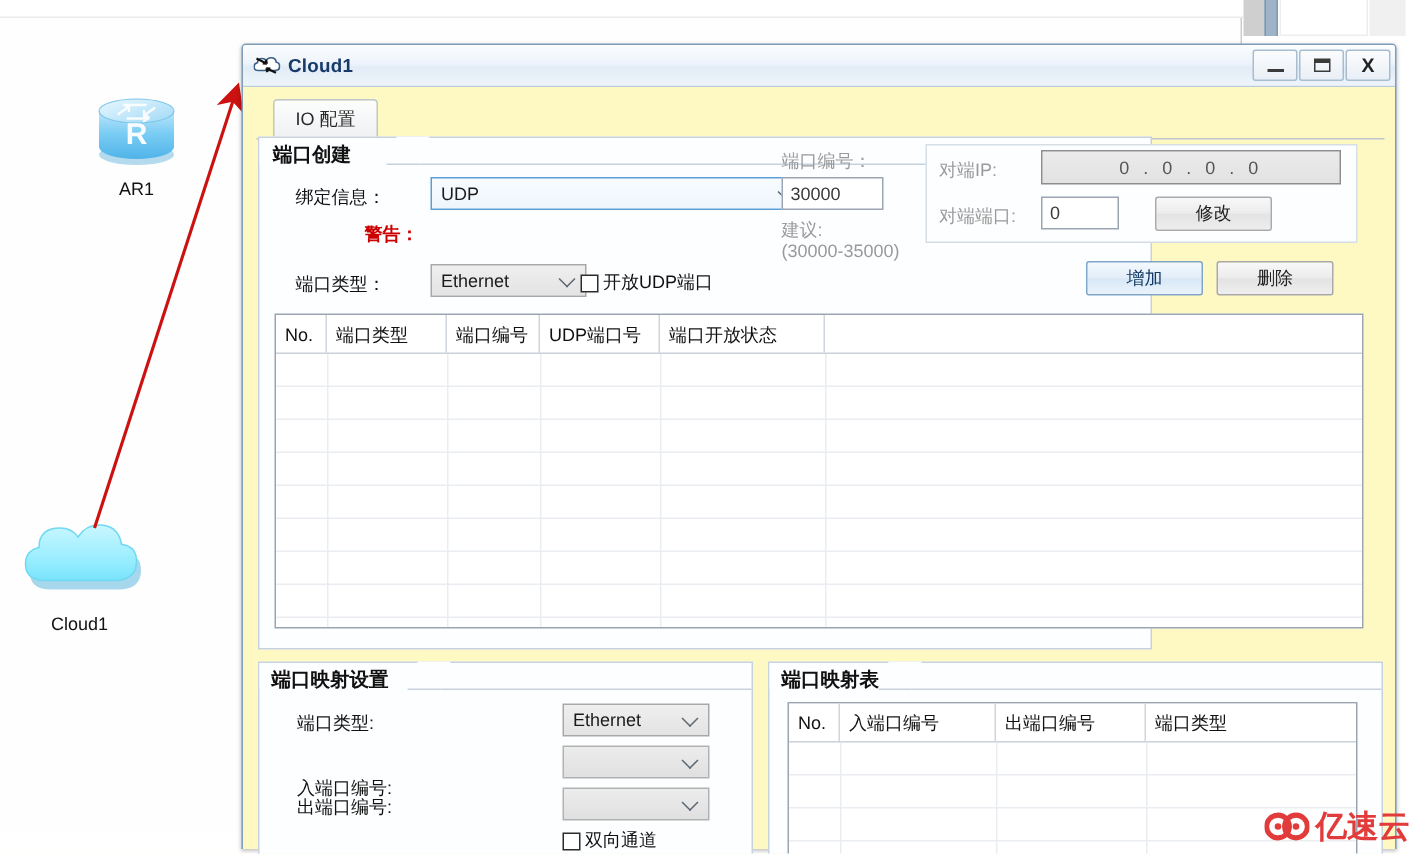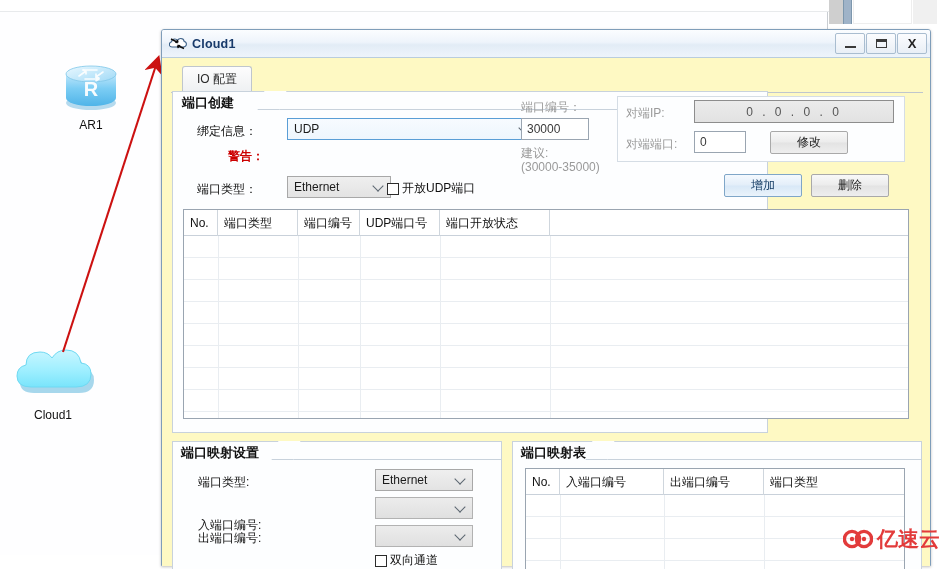--- a/index.html
+++ b/index.html
@@ -204,21 +204,21 @@
     display:flex; align-items:center; padding-left:6px;
     font-size:12px; color:#111; border-right:1px solid #cfd6dd;
     white-space:nowrap;
   }
   .grid-body { position:relative; }
   .grid-row { height:22px; border-bottom:1px solid #e9edf1; position:relative; }
   .grid-vline { position:absolute; top:0; bottom:0; width:1px; background:#e9edf1; }
 
   
   .watermark {
-    position:absolute; right:6px; bottom:16px;
+    position:absolute; right:6px; bottom:4px;
     display:flex; align-items:center; gap:4px;
   }
   .wm-text {
     font-size:21px; font-weight:bold; color:#e23b3b;
     font-family:"DejaVu Sans", sans-serif; letter-spacing:0px;
   }
 </style>
 </head>
 <body>
 
@@ -329,21 +329,21 @@
         <div style="position:absolute; left:0; top:0; width:90px; height:18px; background:#fdfeff;"></div>
         <div class="lbl lbl-bold" style="left:9px; top:2px; font-size:13px;">端口创建</div>
         <div style="position:absolute; left:88px; top:-1px; width:22px; height:19px; background:#fdfeff; border-bottom:1px solid #c8d2dc; transform:skewX(-20deg);"></div>
 
         <div class="lbl" style="left:24px; top:31px;">绑定信息：</div>
         <div class="combo focusable" style="left:114px; top:26px; width:250px;">
           <span>UDP</span>
           <span class="chev"></span>
         </div>
 
-        <div class="lbl lbl-red" style="left:55px; top:56px;text-align:right;">警告：</div>
+        <div class="lbl lbl-red" style="left:70px; top:56px;text-align:right;">警告：</div>
 
         <div class="lbl" style="left:24px; top:89px;">端口类型：</div>
         <div class="combo grey" style="left:114px; top:84px; width:104px;">
           <span>Ethernet</span>
           <span class="chev"></span>
         </div>
 
         <div class="chk" style="left:214px; top:88px;">
           <span class="box"></span>
           <span>开放UDP端口</span>

